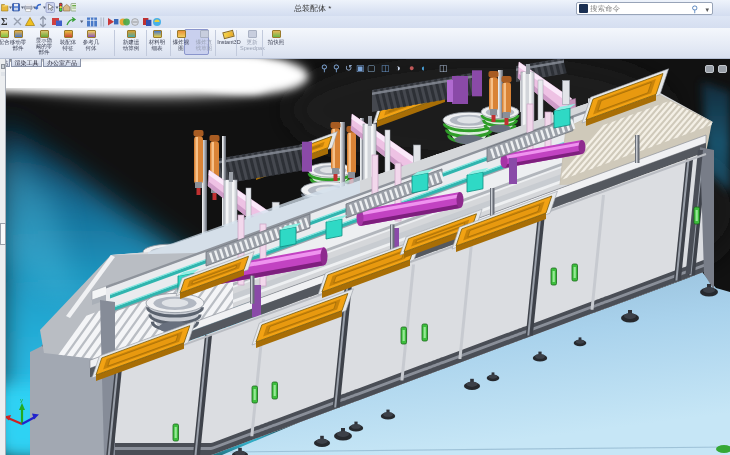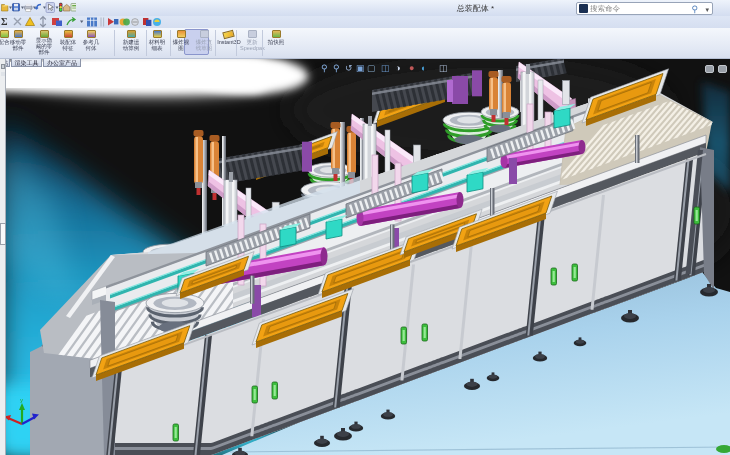--- a/index.html
+++ b/index.html
@@ -1,18 +1,18 @@
 <!DOCTYPE html>
 <html><head><meta charset="utf-8"><style>
 *{margin:0;padding:0;box-sizing:border-box;}
 body{width:730px;height:455px;overflow:hidden;font-family:"Liberation Sans",sans-serif;position:relative;background:#dbe3f4;}
 .titlebar{position:absolute;left:0;top:0;width:730px;height:16px;background:linear-gradient(#eef3fb,#dde5f4 60%,#d3ddf0);}
 .row2{position:absolute;left:0;top:16px;width:730px;height:12px;background:linear-gradient(#dee6f5,#d5def0);}
 .ribbon{position:absolute;left:0;top:28px;width:730px;height:31px;background:linear-gradient(#f4f7fc,#e2e8f4 70%,#d8dfee);border-bottom:1px solid #b6c0d4;}
-.title{position:absolute;left:294px;top:3px;width:200px;text-align:right;font-size:8px;color:#333;}
+.title{position:absolute;left:294px;top:3px;width:200px;text-align:left;font-size:8px;color:#333;}
 .search{position:absolute;left:576px;top:2px;width:137px;height:13px;background:#fff;border:1px solid #98a4b8;border-radius:2px;font-size:7.5px;color:#888;line-height:11px;}
 .btn{position:absolute;font-size:5.5px;color:#434959;text-align:center;line-height:5.9px;}
 .tab{position:absolute;top:59px;height:8px;border:1px solid #8a93a8;border-top:none;background:linear-gradient(#e8ecf4,#cfd7e8);font-size:6px;line-height:8px;color:#223;text-align:center;overflow:hidden;}
 </style></head><body>
 <div class="titlebar"></div>
 <div class="row2"></div>
 <div class="ribbon"></div>
 <svg style="position:absolute;left:0;top:59px" width="730" height="396" viewBox="0 59 730 396">
 <defs>
 <linearGradient id="lblue" x1="0" y1="0" x2="0" y2="1">

